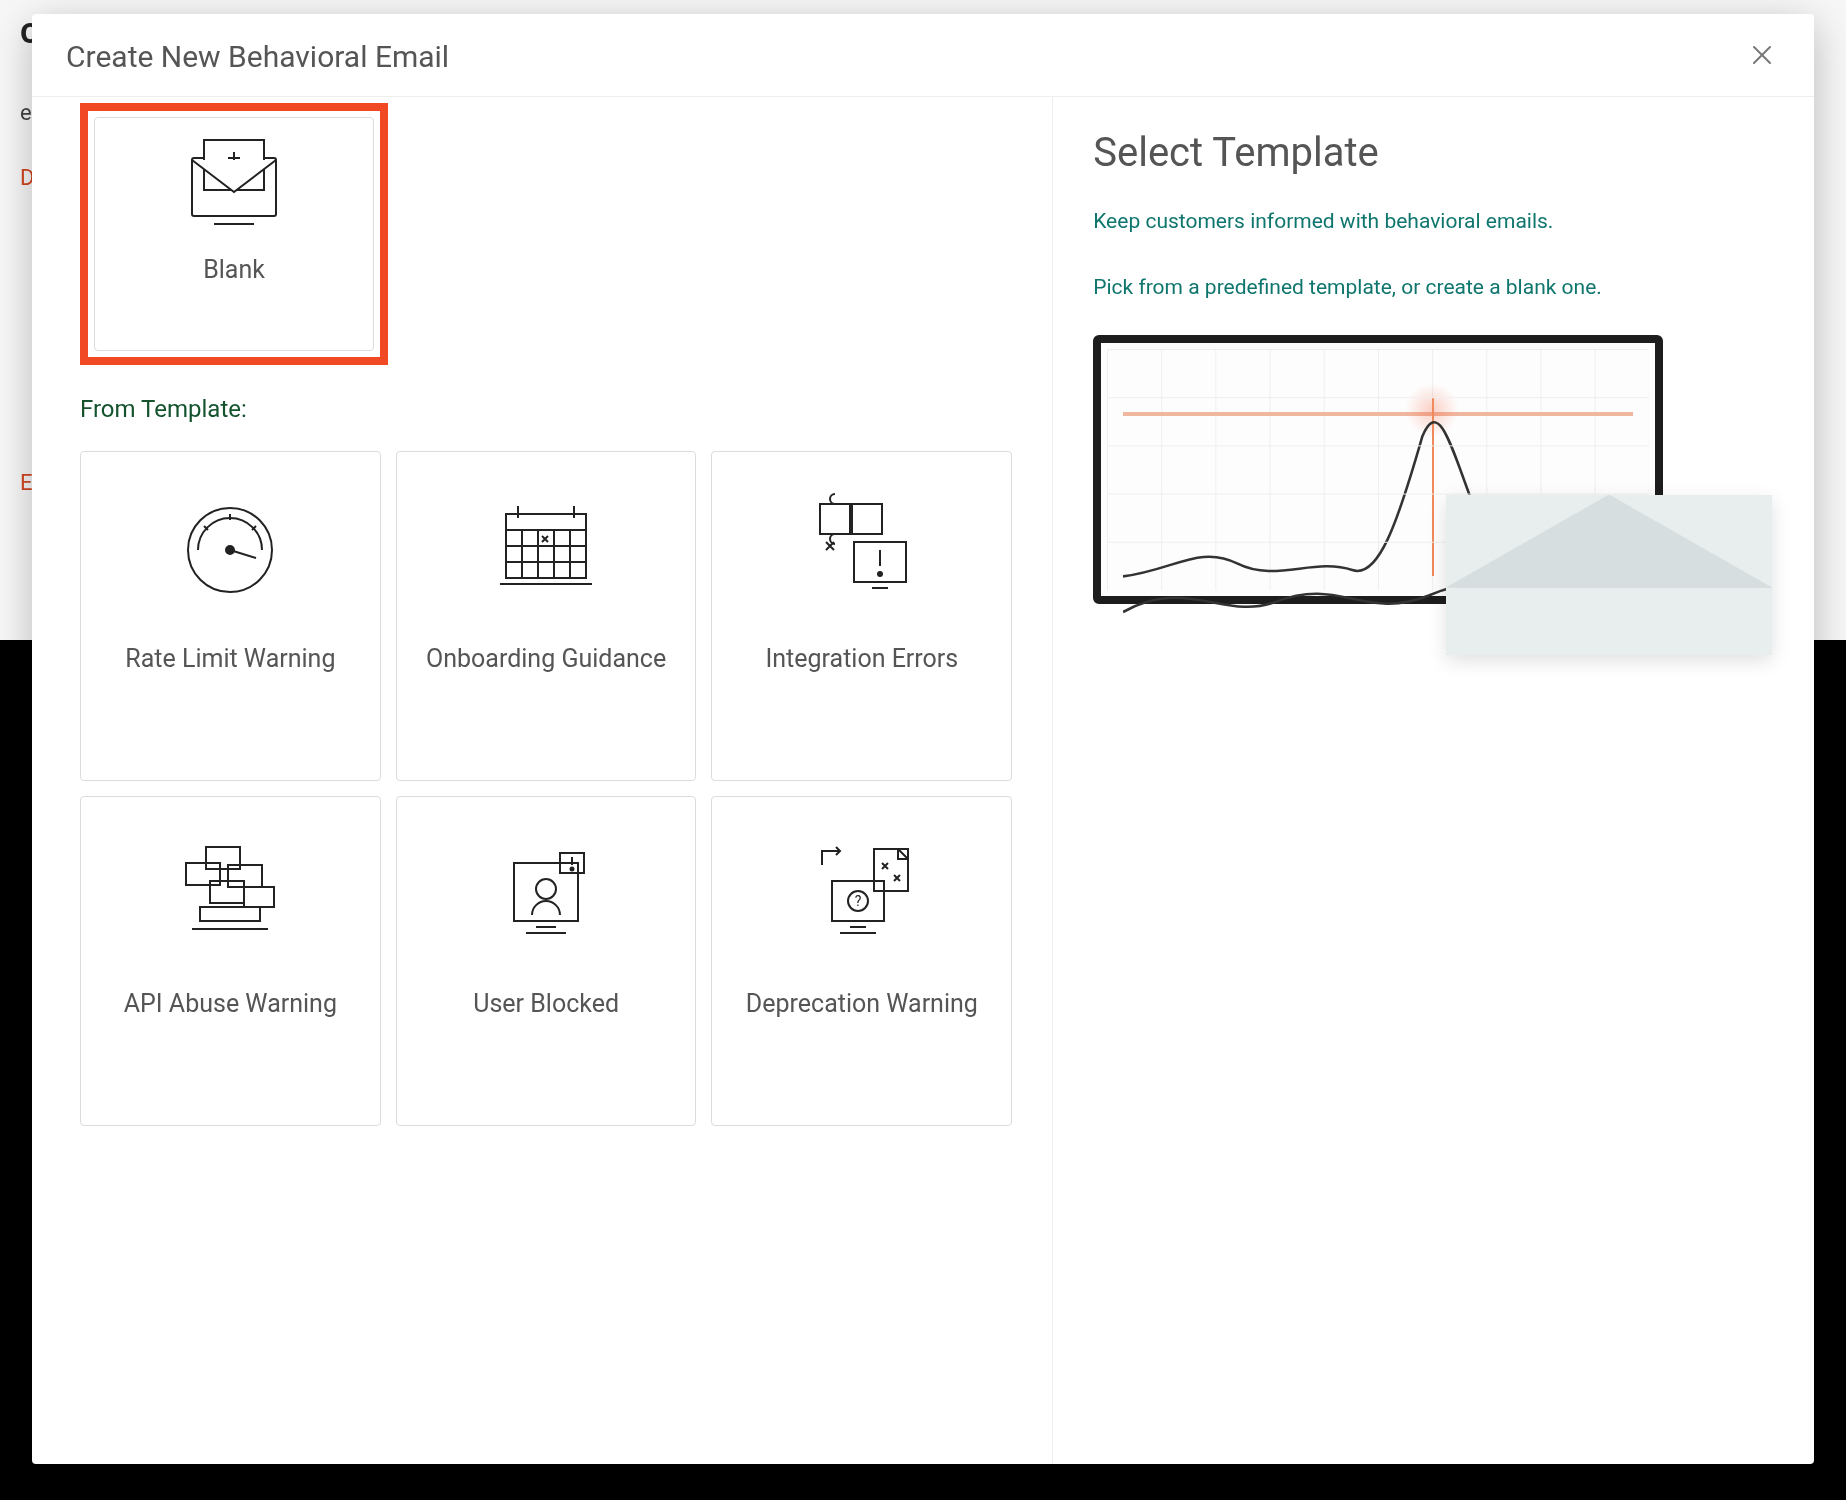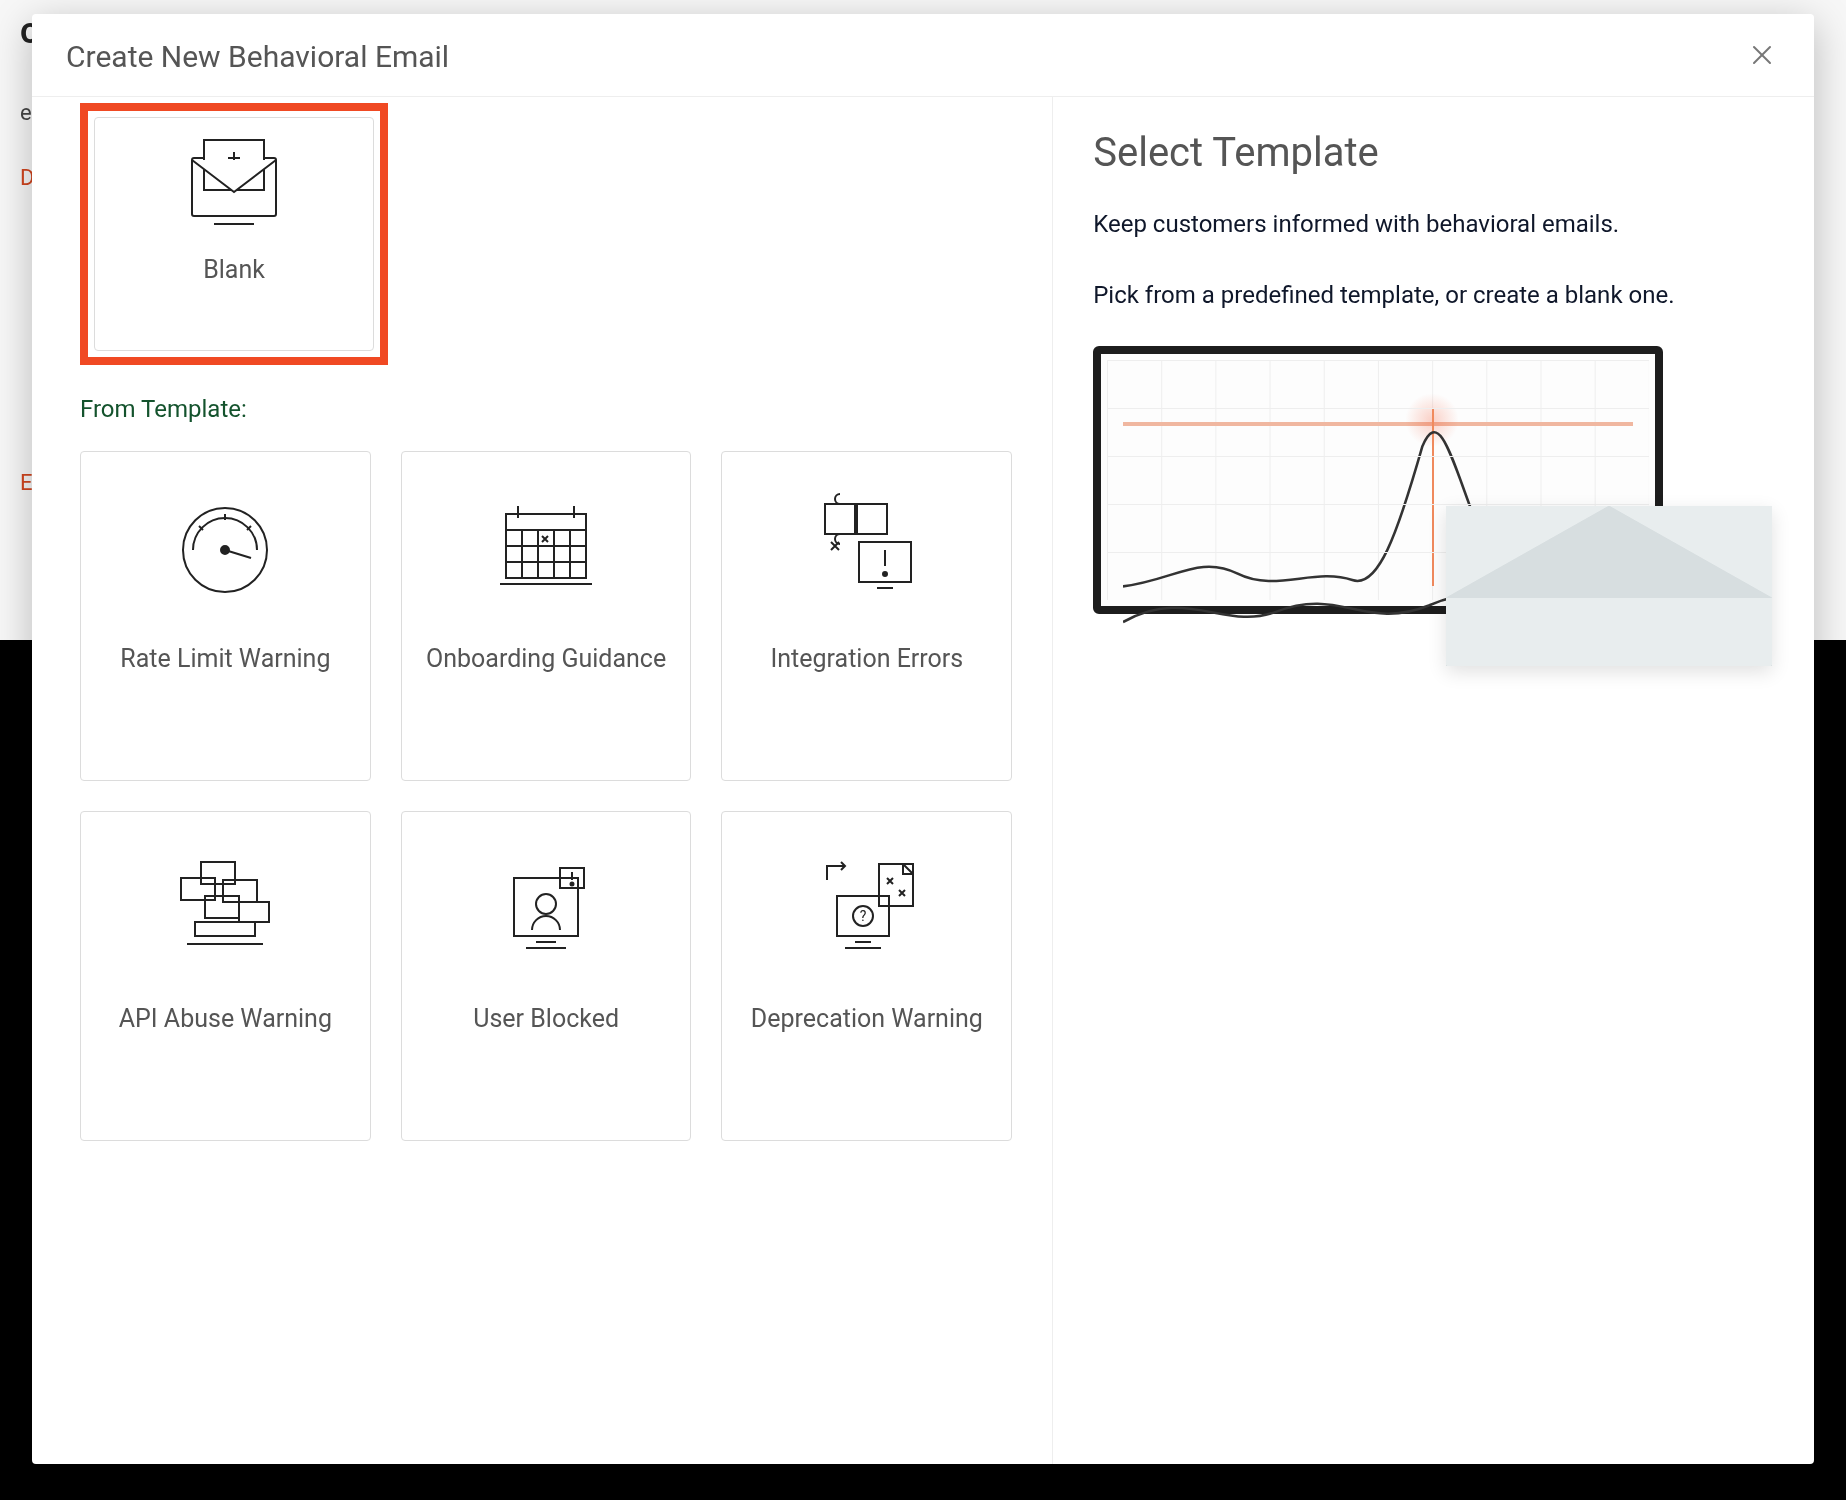--- a/index.html
+++ b/index.html
@@ -69,21 +69,21 @@
     overflow: auto;
   }
   .right-pane {
     flex: 0.75;
     padding: 32px 42px 27px 40px;
   }
 
   .template-grid {
     display: grid;
     grid-template-columns: repeat(3, 1fr);
-    gap: 30px;
+    gap: 15px;
   }
   .single-row { margin-bottom: 30px; }
 
   .highlight-wrap {
     border: 8px solid #f04923;
     padding: 6px;
     width: fit-content;
   }
 
   .card {
@@ -110,21 +110,21 @@
     color: #555;
     text-align: center;
     padding: 0 14px;
     line-height: 1.35;
   }
 
   .section-label { font-size: 24px; color: #14532d; margin: 18px 0 28px 0; }
 
   
   .right-title { font-size: 40px; color: #555; font-weight: 400; margin-bottom: 28px; }
-  .right-p { font-size: 24px; color: #0f172a; line-height: 1.7; margin-bottom: 30px; }
+  .right-p { font-size: 21px; color: #0f766e; line-height: 1.7; margin-bottom: 30px; }
 
   .preview-graphic {
     position: relative;
     width: 100%;
     height: 320px;
     margin-top: 8px;
   }
   .monitor {
     position: absolute;
     left: 0; top: 0;

